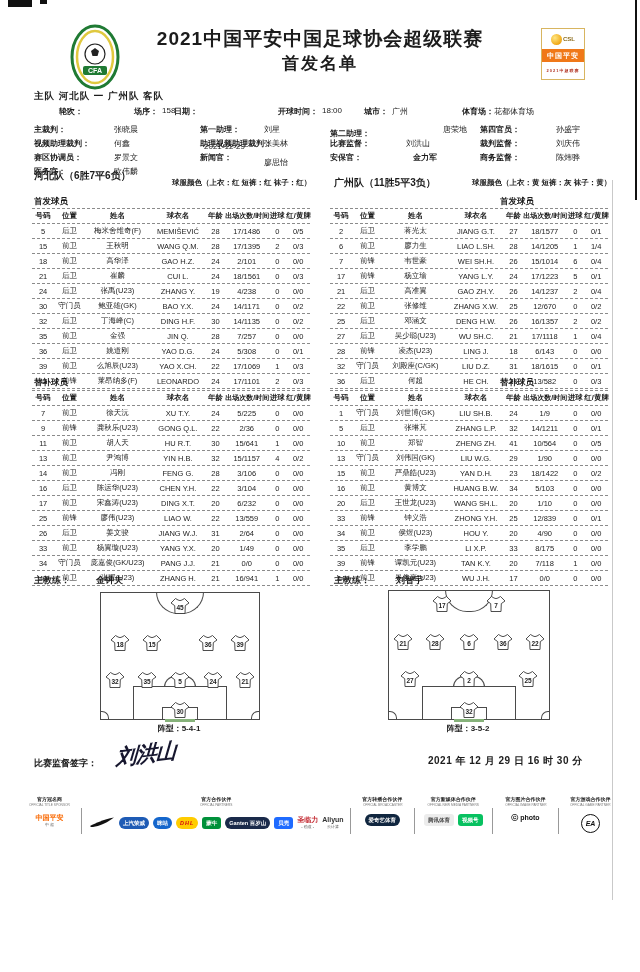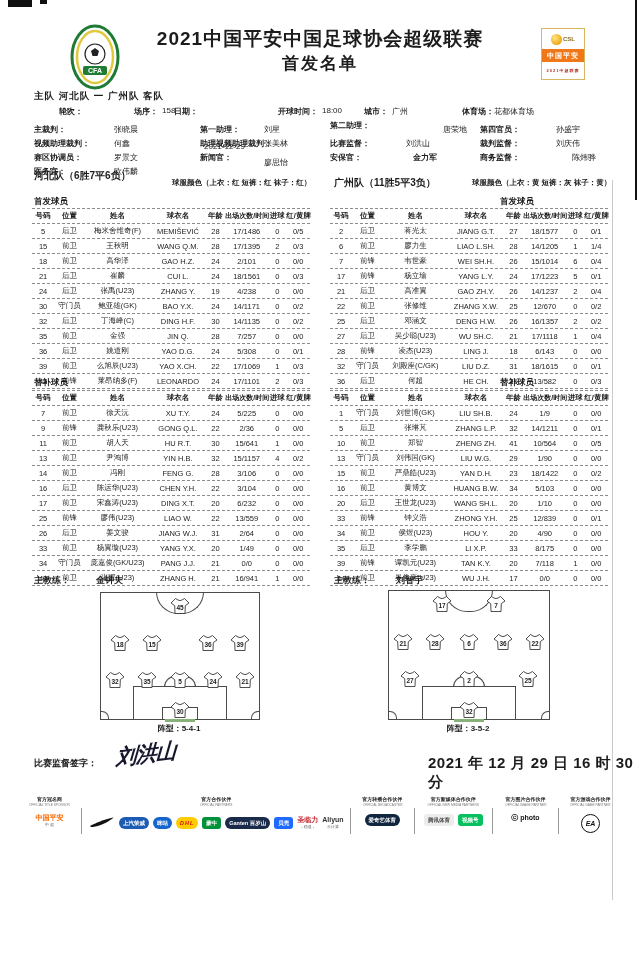--- a/index.html
+++ b/index.html
@@ -45,21 +45,21 @@
   .p-cl{position:absolute;bottom:0;left:0;width:7px;height:7px;border-top:1px solid #4a4a4a;border-right:1px solid #4a4a4a;border-top-right-radius:7px;}
   .p-cr{position:absolute;bottom:0;right:0;width:7px;height:7px;border-top:1px solid #4a4a4a;border-left:1px solid #4a4a4a;border-top-left-radius:7px;}
   .p-goalline{position:absolute;bottom:-2.5px;left:50%;transform:translateX(-50%);width:30px;height:3px;background:#86b27a;}
   .shirt{position:absolute;width:20px;height:18px;transform:translate(-50%,-50%);}
   .formlabel{position:absolute;font-size:8px;font-weight:bold;text-align:center;}
   
   .sigline{left:34px;top:757px;font-size:9px;font-weight:bold;}
   .sig{left:116px;top:740px;font-size:21px;font-weight:bold;font-style:italic;
        transform:rotate(-7deg) skewX(-10deg);letter-spacing:-1px;color:#16162e;
        font-family:"DejaVu Serif","Liberation Serif",serif;}
-  .dateline{left:428px;top:754px;font-size:15px;font-weight:bold;letter-spacing:.5px;}
+  .dateline{left:428px;top:754px;font-size:10px;font-weight:bold;letter-spacing:.5px;}
   
   .sponsors{left:24px;top:796px;width:592px;display:flex;align-items:flex-start;justify-content:space-between;}
   .sgroup{display:flex;flex-direction:column;align-items:center;}
   .shead{font-size:5px;font-weight:bold;color:#222;white-space:nowrap;line-height:6px;}
   .ssub{font-size:4px;color:#777;white-space:nowrap;transform:scale(.8);line-height:5px;}
   .sitems{display:flex;align-items:center;gap:4px;margin-top:7px;}
   .sdiv{width:1px;height:26px;background:#999;margin-top:12px;}
   .pill{border-radius:3px;padding:2px 4px;font-size:5.5px;font-weight:bold;white-space:nowrap;display:flex;align-items:center;justify-content:center;height:12px;box-sizing:border-box;}
   .pill.round{border-radius:9px;}
   .txt2{display:flex;flex-direction:column;align-items:center;line-height:7px;}
@@ -113,40 +113,40 @@
     <div class="info-pair" style="left: 278px; top: 106px;"><b>开球时间：</b></div>
     <div class="info-pair" style="left: 322px; top: 106px;">18:00</div>
     <div class="info-pair" style="left: 364px; top: 106px;"><b>城市：</b></div>
     <div class="info-pair" style="left: 392px; top: 106px;">广州</div>
     <div class="info-pair" style="left: 462px; top: 106px;"><b>体育场：</b></div>
     <div class="info-pair" style="left: 494px; top: 106px;">花都体育场</div>
     <div class="info-pair" style="left: 34px; top: 124px;"><b>主裁判：</b></div>
     <div class="info-pair" style="left: 114px; top: 124px;">张晓晨</div>
     <div class="info-pair" style="left: 200px; top: 124px;"><b>第一助理：</b></div>
     <div class="info-pair" style="left: 264px; top: 124px;">刘星</div>
-    <div class="info-pair" style="left: 330px; top: 120px; font-family: Liberation Serif, serif;"><b>第二助理：</b></div>
+    <div class="info-pair" style="left: 330px; top: 128px; font-family: Liberation Serif, serif;"><b>第二助理：</b></div>
     <div class="info-pair" style="left: 406px; top: 124px; margin-left: 37px;">唐荣地</div>
     <div class="info-pair" style="left: 480px; top: 124px;"><b>第四官员：</b></div>
     <div class="info-pair" style="left: 556px; top: 124px;">孙盛宇</div>
     <div class="info-pair" style="left: 34px; top: 138px;"><b>视频助理裁判：</b></div>
     <div class="info-pair" style="left: 114px; top: 138px;">何鑫</div>
     <div class="info-pair" style="left: 200px; top: 138px;"><b>助理视频助理裁判：</b></div>
     <div class="info-pair" style="left: 264px; top: 138px;">张美林</div>
     <div class="info-pair" style="left: 330px; top: 138px;"><b>比赛监督：</b></div>
     <div class="info-pair" style="left: 406px; top: 138px;">刘洪山</div>
     <div class="info-pair" style="left: 480px; top: 138px;"><b>裁判监督：</b></div>
     <div class="info-pair" style="left: 556px; top: 138px;">刘庆伟</div>
     <div class="info-pair" style="left: 34px; top: 152px;"><b>赛区协调员：</b></div>
     <div class="info-pair" style="left: 114px; top: 152px;">罗景文</div>
     <div class="info-pair" style="left: 200px; top: 152px;"><b>新闻官：</b></div>
     <div class="info-pair" style="left: 264px; top: 157px;">廖思怡</div>
     <div class="info-pair" style="left: 330px; top: 152px;"><b>安保官：</b></div>
     <div class="info-pair" style="left: 413px; top: 152px; font-weight: bold;">金力军</div>
     <div class="info-pair" style="left: 480px; top: 152px;"><b>商务监督：</b></div>
-    <div class="info-pair" style="left: 556px; top: 152px; margin-left: 16px;">陈炜骅</div>
+    <div class="info-pair" style="left: 556px; top: 152px;">陈炜骅</div>
     <div class="info-pair" style="left: 34px; top: 166px;"><b>医务官：</b></div>
     <div class="info-pair" style="left: 114px; top: 166px;">欧伟麟</div>
   </div>
 
 <div class="abs teamname" style="left:34px;top:169px;">河北队（6胜7平6负）</div>
 <div class="abs kitline" style="left:172px;top:178px;">球服颜色（上衣：红  短裤：红  袜子：红）</div>
 <div class="abs teamname" style="left:334px;top:176px;">广州队（11胜5平3负）</div>
 <div class="abs kitline" style="left:472px;top:178px;">球服颜色（上衣：黄  短裤：灰  袜子：黄）</div>
 
 <div class="abs seclabel" style="left:34px;top:196px;">首发球员</div>

